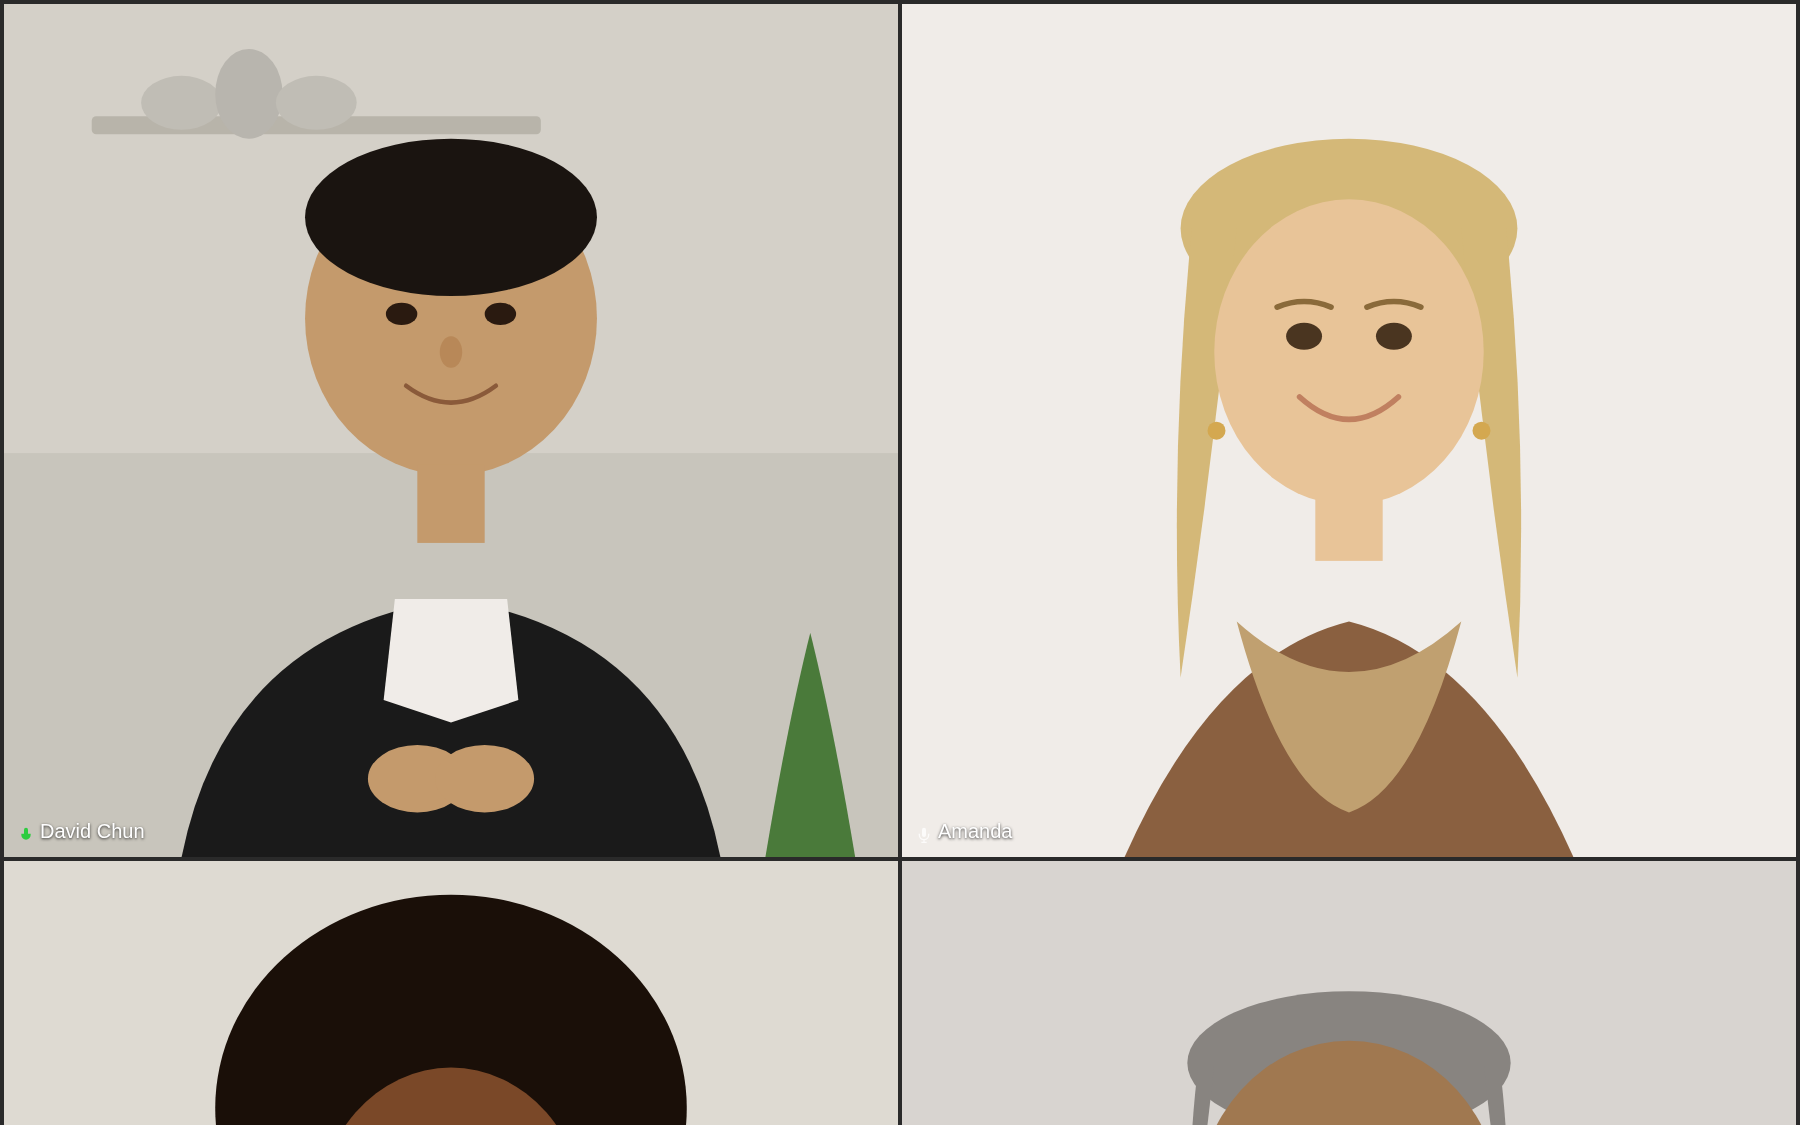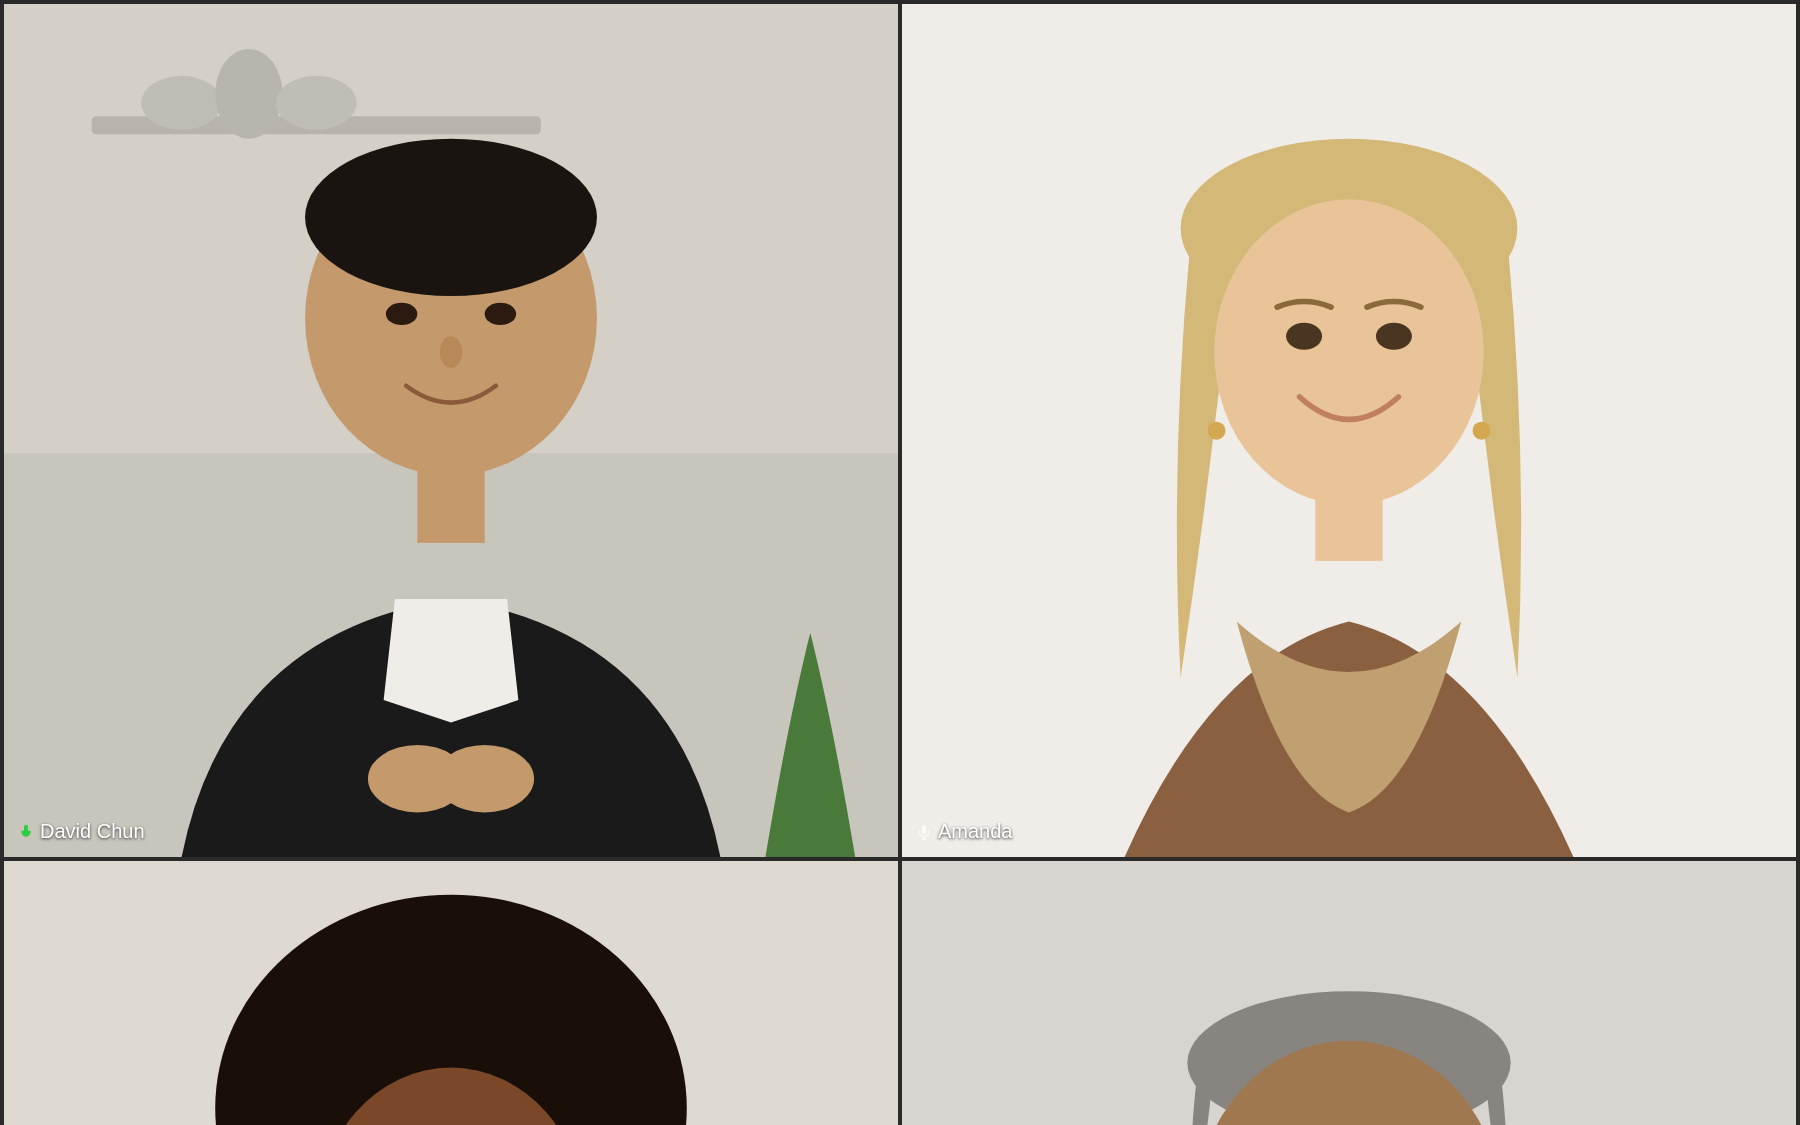--- a/index.html
+++ b/index.html
@@ -51,21 +51,21 @@
     }
 
     .name-label {
       position: absolute;
       bottom: 14px;
       left: 14px;
       color: white;
       font-size: 20px;
       font-weight: 500;
       display: flex;
-      align-items: center;
+      align-items: flex-end;
       gap: 6px;
       text-shadow: 0 1px 3px rgba(0,0,0,0.8);
     }
 
     .mic-icon-green {
       width: 16px;
       height: 16px;
       fill: #2ecc40;
     }
 

